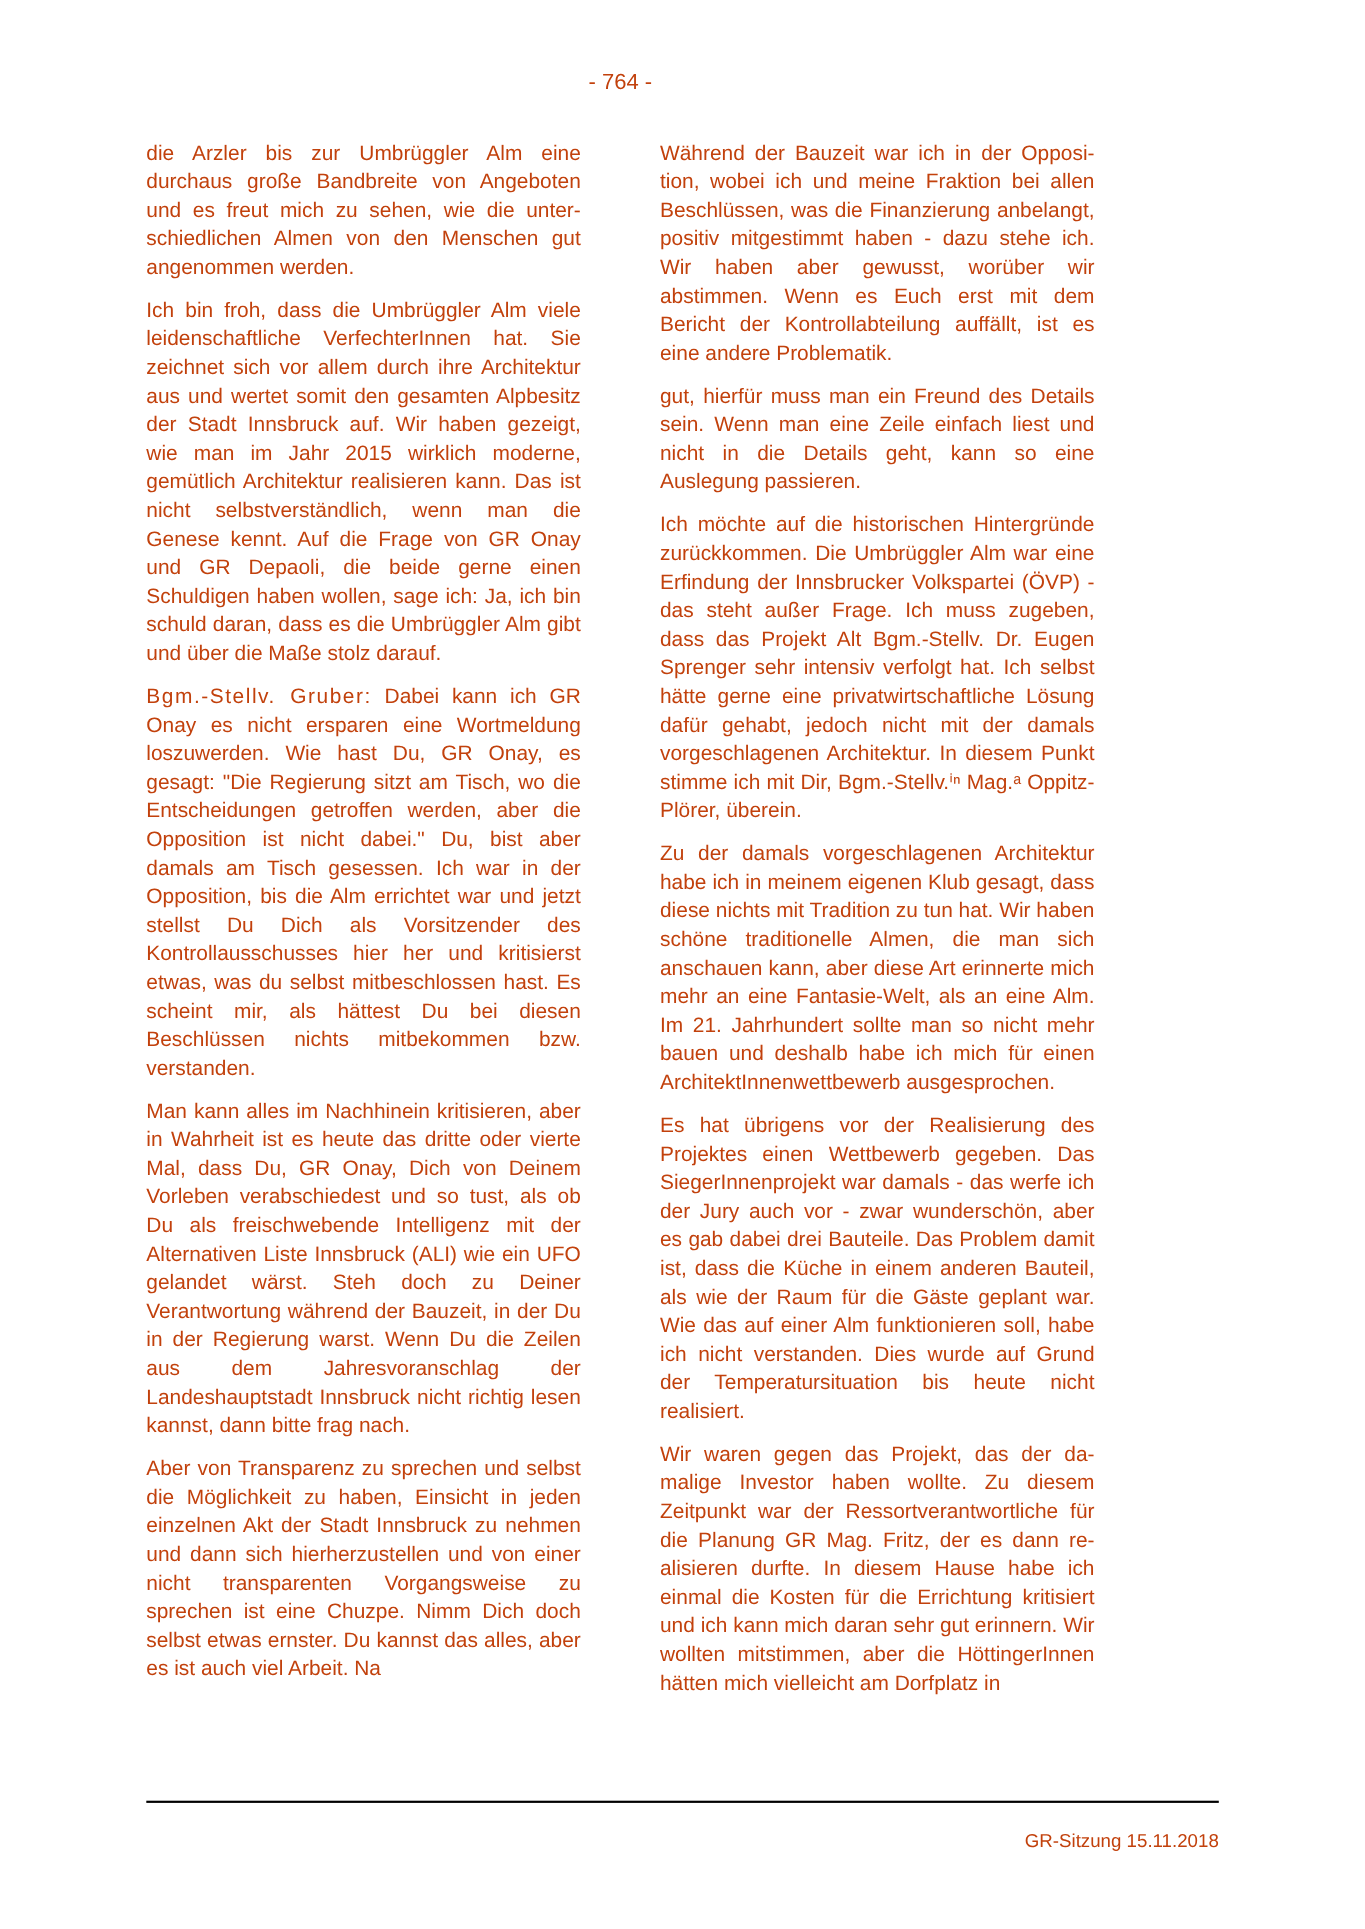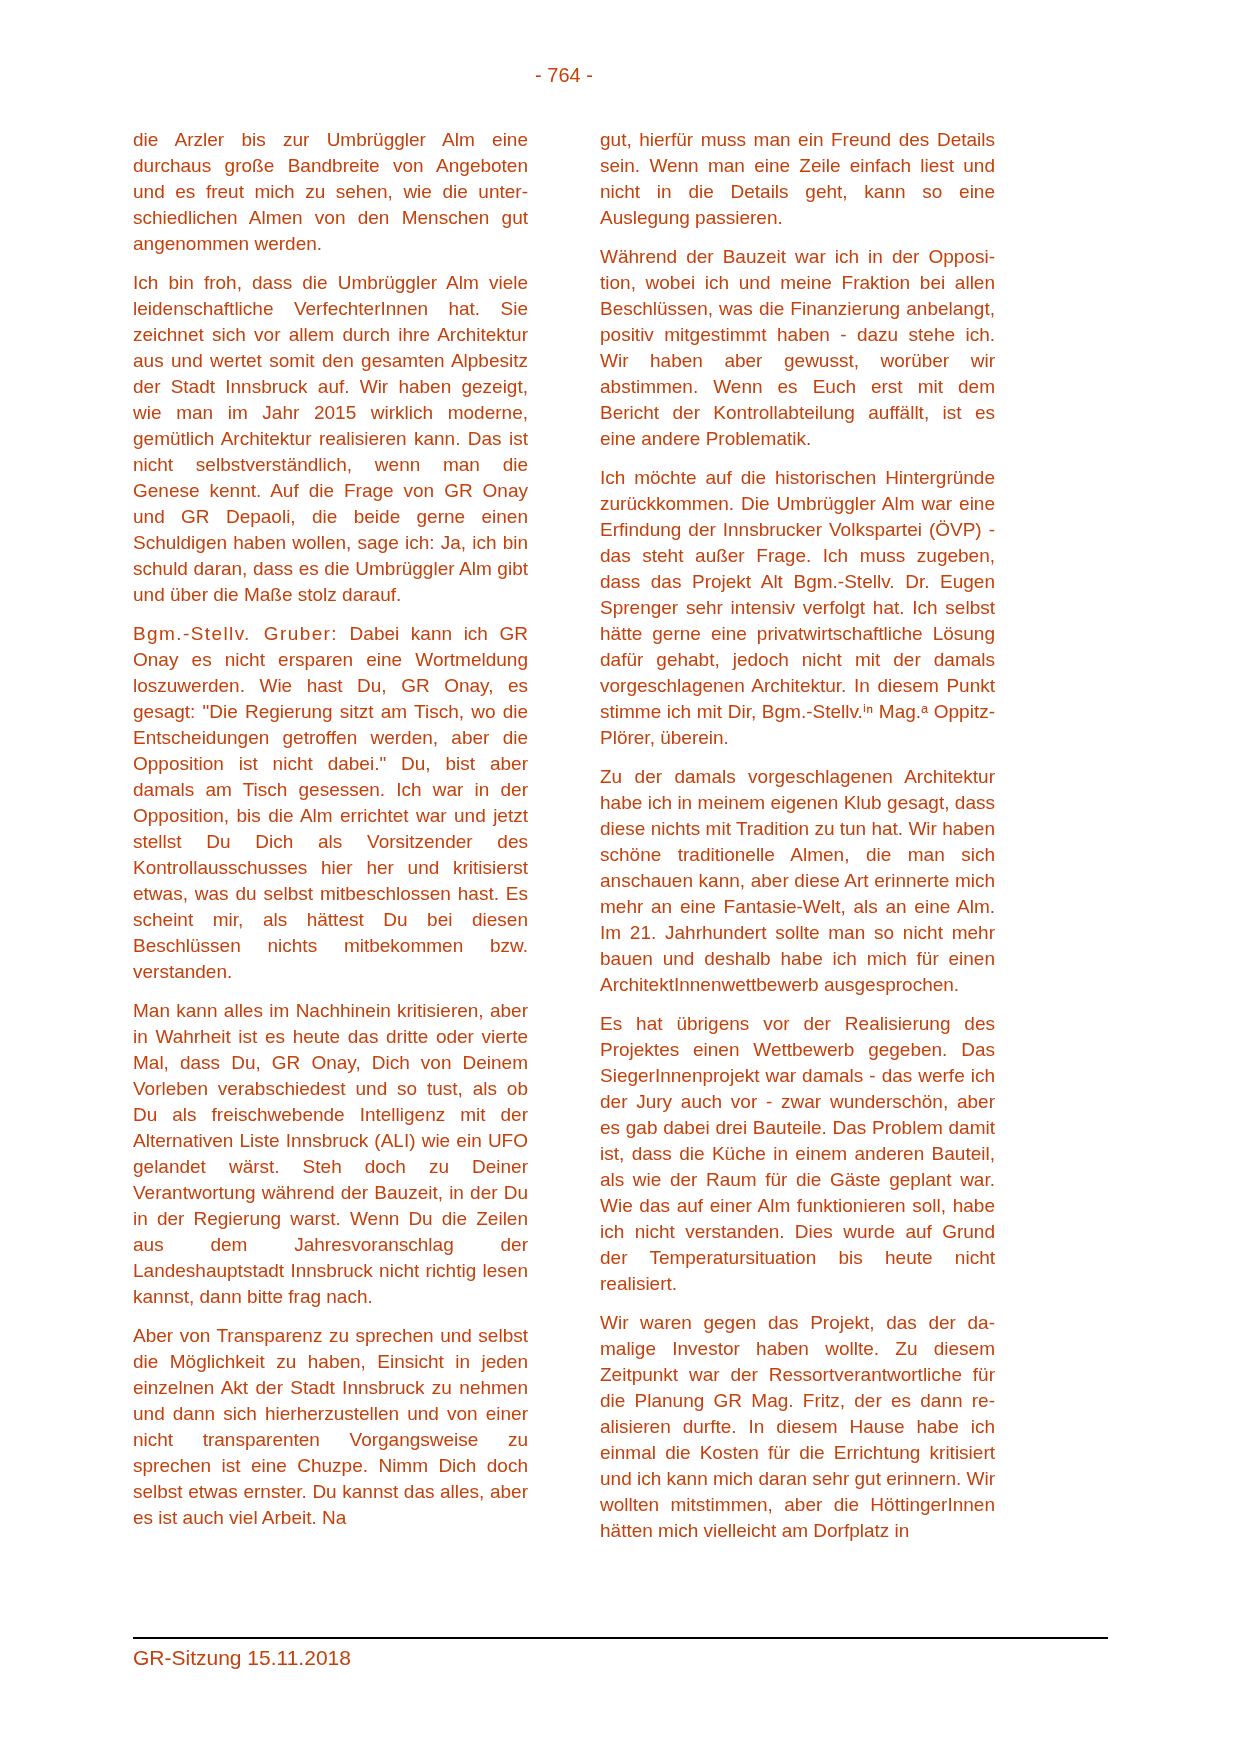--- a/index.html
+++ b/index.html
@@ -46,45 +46,46 @@
   }
   .speaker {
     letter-spacing: 1.4px;
   }
   .footer {
     position: absolute;
     left: 133px;
     top: 1637px;
     width: 975px;
     border-top: 2px solid #000000;
-    padding-top: 7px;
-    font-size: 21px;
+    padding-top: 23px;
+    font-size: 17px;
     line-height: 24px;
+    text-align: right;
   }
 </style>
 </head>
 <body>
 
 <div class="page">
 
   <div class="page-number">- 764 -</div>
 
   <div class="columns">
 
     <div class="column">
       <p>die Arzler bis zur Umbrüggler Alm eine durchaus große Bandbreite von Angeboten und es freut mich zu sehen, wie die unter­schiedlichen Almen von den Menschen gut angenommen werden.</p>
       <p>Ich bin froh, dass die Umbrüggler Alm viele leidenschaftliche VerfechterInnen hat. Sie zeichnet sich vor allem durch ihre Architek­tur aus und wertet somit den gesamten Alp­besitz der Stadt Innsbruck auf. Wir haben gezeigt, wie man im Jahr 2015 wirklich mo­derne, gemütlich Architektur realisieren kann. Das ist nicht selbstverständlich, wenn man die Genese kennt. Auf die Frage von GR Onay und GR Depaoli, die beide gerne einen Schuldigen haben wollen, sage ich: Ja, ich bin schuld daran, dass es die Um­brüggler Alm gibt und über die Maße stolz darauf.</p>
       <p><span class="speaker">Bgm.-Stellv. Gruber:</span> <span>Dabei kann ich GR Onay es nicht ersparen eine Wortmel­dung loszuwerden. Wie hast Du, GR Onay, es gesagt: "Die Regierung sitzt am Tisch, wo die Entscheidungen getroffen werden, aber die Opposition ist nicht dabei." Du, bist aber damals am Tisch gesessen. Ich war in der Opposition, bis die Alm errichtet war und jetzt stellst Du Dich als Vorsitzender des Kontrollausschusses hier her und kriti­sierst etwas, was du selbst mitbeschlossen hast. Es scheint mir, als hättest Du bei die­sen Beschlüssen nichts mitbekommen bzw. verstanden.</span></p>
       <p>Man kann alles im Nachhinein kritisieren, aber in Wahrheit ist es heute das dritte oder vierte Mal, dass Du, GR Onay, Dich von Deinem Vorleben verabschiedest und so tust, als ob Du als freischwebende Intelli­genz mit der Alternativen Liste Innsbruck (ALI) wie ein UFO gelandet wärst. Steh doch zu Deiner Verantwortung während der Bauzeit, in der Du in der Regierung warst. Wenn Du die Zeilen aus dem Jahresvoran­schlag der Landeshauptstadt Innsbruck nicht richtig lesen kannst, dann bitte frag nach.</p>
       <p>Aber von Transparenz zu sprechen und selbst die Möglichkeit zu haben, Einsicht in jeden einzelnen Akt der Stadt Innsbruck zu nehmen und dann sich hierherzustellen und von einer nicht transparenten Vorgangs­weise zu sprechen ist eine Chuzpe. Nimm Dich doch selbst etwas ernster. Du kannst das alles, aber es ist auch viel Arbeit. Na</p>
     </div>
 
     <div class="column">
+      <p>Während der Bauzeit war ich in der Opposi­tion, wobei ich und meine Fraktion bei allen Beschlüssen, was die Finanzierung anbe­langt, positiv mitgestimmt haben - dazu stehe ich. Wir haben aber gewusst, worüber wir abstimmen. Wenn es Euch erst mit dem Bericht der Kontrollabteilung auffällt, ist es eine andere Problematik.</p>
       <p>gut, hierfür muss man ein Freund des De­tails sein. Wenn man eine Zeile einfach liest und nicht in die Details geht, kann so eine Auslegung passieren.</p>
-      <p>Während der Bauzeit war ich in der Opposi­tion, wobei ich und meine Fraktion bei allen Beschlüssen, was die Finanzierung anbe­langt, positiv mitgestimmt haben - dazu stehe ich. Wir haben aber gewusst, worüber wir abstimmen. Wenn es Euch erst mit dem Bericht der Kontrollabteilung auffällt, ist es eine andere Problematik.</p>
       <p>Ich möchte auf die historischen Hinter­gründe zurückkommen. Die Umbrüggler Alm war eine Erfindung der Innsbrucker Volkspartei (ÖVP) - das steht außer Frage. Ich muss zugeben, dass das Projekt Alt Bgm.-Stellv. Dr. Eugen Sprenger sehr inten­siv verfolgt hat. Ich selbst hätte gerne eine privatwirtschaftliche Lösung dafür gehabt, jedoch nicht mit der damals vorgeschlage­nen Architektur. In diesem Punkt stimme ich mit Dir, Bgm.-Stellv.ⁱⁿ Mag.ᵃ Oppitz-Plörer, überein.</p>
       <p>Zu der damals vorgeschlagenen Architektur habe ich in meinem eigenen Klub gesagt, dass diese nichts mit Tradition zu tun hat. Wir haben schöne traditionelle Almen, die man sich anschauen kann, aber diese Art erinnerte mich mehr an eine Fantasie-Welt, als an eine Alm. Im 21. Jahrhundert sollte man so nicht mehr bauen und deshalb habe ich mich für einen ArchitektInnenwettbewerb ausgesprochen.</p>
       <p>Es hat übrigens vor der Realisierung des Projektes einen Wettbewerb gegeben. Das SiegerInnenprojekt war damals - das werfe ich der Jury auch vor - zwar wunderschön, aber es gab dabei drei Bauteile. Das Prob­lem damit ist, dass die Küche in einem an­deren Bauteil, als wie der Raum für die Gäste geplant war. Wie das auf einer Alm funktionieren soll, habe ich nicht verstan­den. Dies wurde auf Grund der Temperatur­situation bis heute nicht realisiert.</p>
       <p>Wir waren gegen das Projekt, das der da­malige Investor haben wollte. Zu diesem Zeitpunkt war der Ressortverantwortliche für die Planung GR Mag. Fritz, der es dann re­alisieren durfte. In diesem Hause habe ich einmal die Kosten für die Errichtung kritisiert und ich kann mich daran sehr gut erinnern. Wir wollten mitstimmen, aber die Höttinge­rInnen hätten mich vielleicht am Dorfplatz in</p>
     </div>
 
   </div>
 
   <div class="footer">
     <div>GR-Sitzung 15.11.2018</div>

